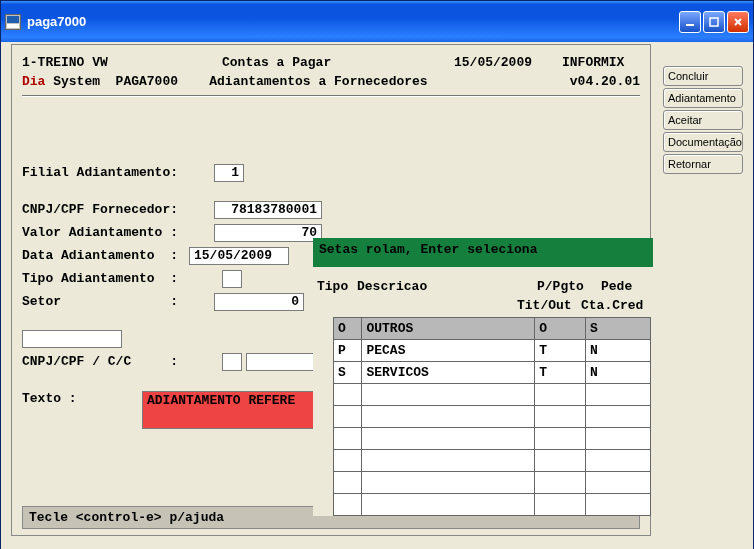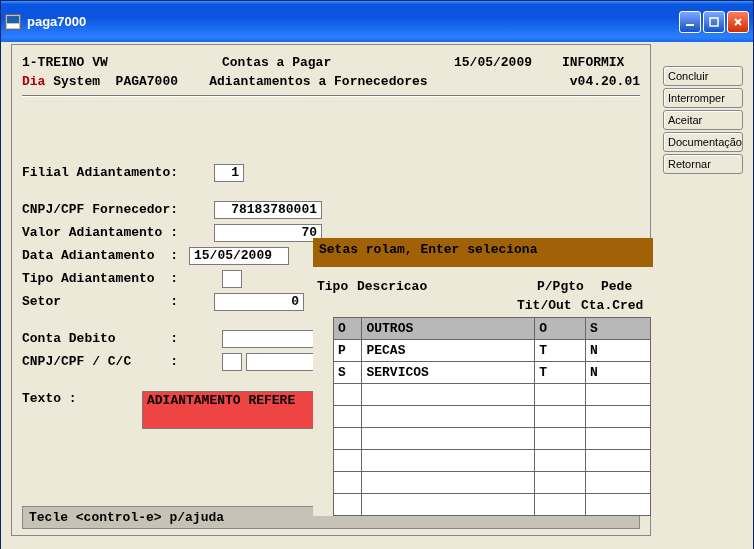--- a/index.html
+++ b/index.html
@@ -160,21 +160,21 @@
     position: absolute;
     left: 312px;
     top: 196px;
     width: 340px;
     background: #ece9d8;
     font-weight: bold;
     font-size: 13px;
     z-index: 10;
   }
   .popup-hint {
-    background: #a16207;
+    background: #15803d;
     padding: 4px 6px 10px 6px;
     font-weight: bold;
   }
   .popup-headers {
     display: flex;
     padding: 2px 4px;
     white-space: pre;
   }
   .popup-table {
     border: 1px solid #000;
@@ -226,21 +226,21 @@
             <line x1="8" y1="2" x2="2" y2="8" stroke="#fff" stroke-width="2"></line>
           </svg>
       </div>
     </div>
   </div>
 
   <div class="client">
 
     <div class="side-buttons">
       <div class="side-btn">Concluir</div>
-      <div class="side-btn">Interromper</div>
+      <div class="side-btn">Adiantamento</div>
       <div class="side-btn">Aceitar</div>
       <div class="side-btn">Documentação</div>
       <div class="side-btn">Retornar</div>
     </div>
 
     <div class="form-area">
 
       <div class="header-row">
         <span style="width:200px">1-TREINO VW</span>
         <span style="width:232px">Contas a Pagar</span>
@@ -284,21 +284,20 @@
       </div>
 
       <div class="field-row">
         <span class="field-label" style="width:192px">Setor              :</span>
         <input class="input ralign" style="width: 90px;" value="0">
       </div>
 
       <div style="height:14px"></div>
 
       <div class="field-row">
-        <span class="field-label" style="width:200px">Conta Debito       :</span>
         <input class="input" style="width: 100px;" value="">
       </div>
 
       <div class="field-row">
         <span class="field-label" style="width:200px">CNPJ/CPF / C/C     :</span>
         <input class="input" style="width: 20px;" value="">
         <span style="width:4px"></span>
         <input class="input" style="width: 76px;" value="">
       </div>
 

